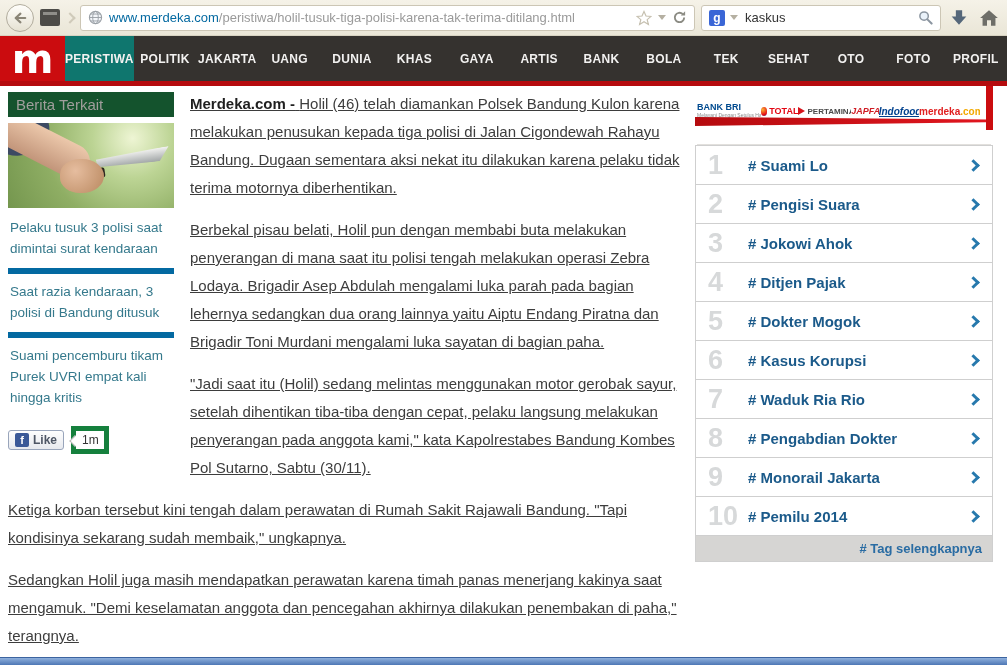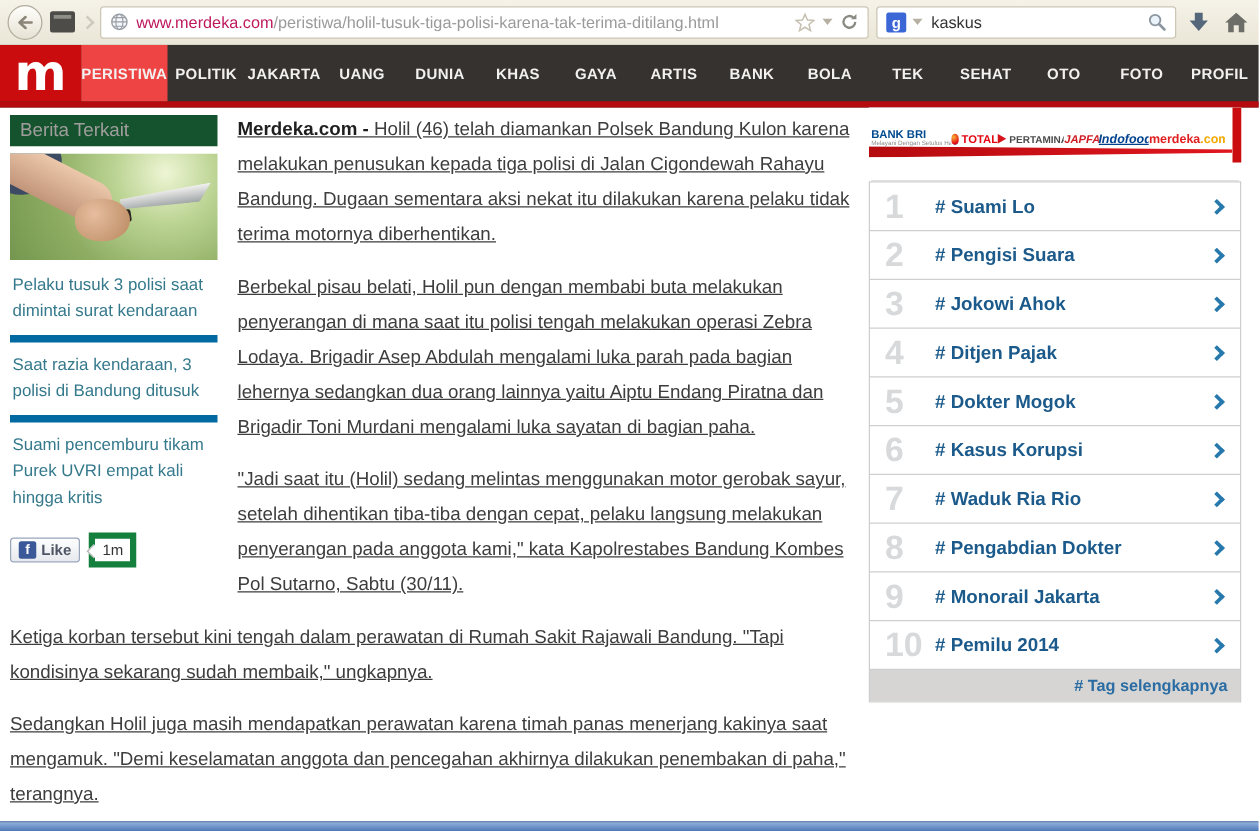--- a/index.html
+++ b/index.html
@@ -28,21 +28,21 @@
   .crumb-sep {
     width:8px; height:8px; border-top:2px solid #cfcaba; border-right:2px solid #cfcaba;
     transform:rotate(45deg); flex:none;
   }
   .urlbar {
     flex:1; min-width:0; height:26px; background:#fff;
     border:1px solid #ccc6b5; border-radius:3px;
     display:flex; align-items:center; gap:6px; padding:0 7px;
   }
   .url-text { flex:1; min-width:0; font-size:13px; white-space:nowrap; overflow:hidden; }
-  .url-domain { color:#be185d; }
+  .url-domain { color:#0369a1; }
   .url-path { color:#9a9a9a; }
   .caret-down { width:0; height:0; border-left:4px solid transparent; border-right:4px solid transparent; border-top:5px solid #b5b0a2; flex:none; }
   .searchbox {
     width:240px; height:26px; flex:none; background:#fff;
     border:1px solid #ccc6b5; border-radius:3px;
     display:flex; align-items:center; gap:5px; padding:0 7px;
   }
   .gicon {
     width:16px; height:16px; flex:none; background:#3a66d6; color:#fff;
     border-radius:2px; font-size:12px; font-weight:bold;
@@ -58,21 +58,21 @@
     font-size:40px; font-weight:bold; line-height:1;
     display:flex; align-items:center; justify-content:center;
     font-family:"DejaVu Sans", sans-serif;
   }
   .nav-items { flex:1; display:flex; }
   .nav-item {
     flex:1; display:flex; align-items:center; justify-content:center;
     color:#f2f1f0; font-size:12px; font-weight:bold; letter-spacing:.3px; cursor:pointer;
     white-space:nowrap;
   }
-  .nav-item.active { background:#ef4444; }
+  .nav-item.active { background:#0f766e; }
 
   
   .content { display:flex; }
   .main-col { flex:1; min-width:0; padding:4px 12px 0 8px; }
   .aside-col { width:312px; flex:none; padding:0 14px 0 0; }
 
   
   .related-float { float:left; width:166px; margin:2px 16px 4px 0; }
   .related-header { background:#14532d; color:#a09e9c; font-size:15px; padding:4px 8px; }
   .knife-pic {

